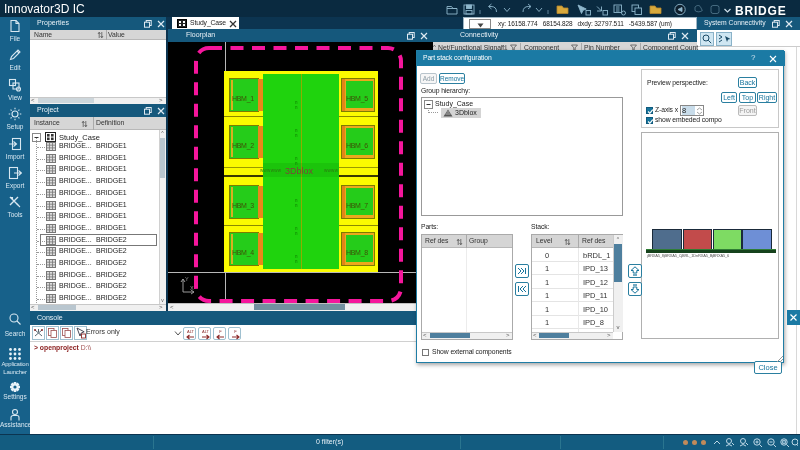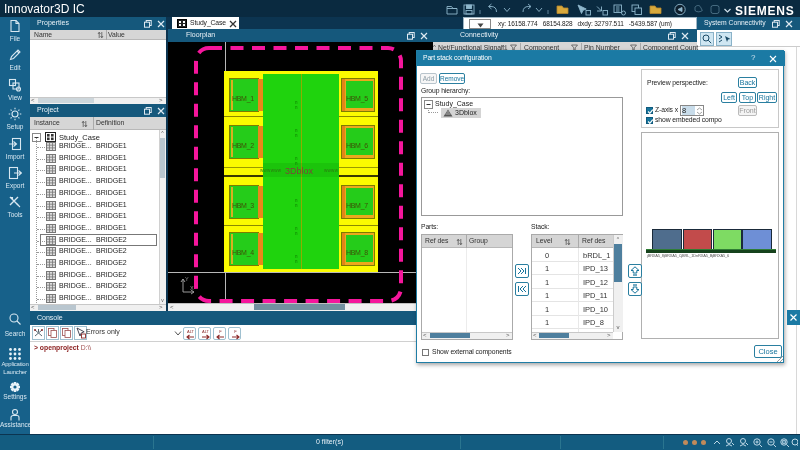--- a/index.html
+++ b/index.html
@@ -50,21 +50,21 @@
       <path d="M234 7.5 l4 -2 v4 z" fill="#8fb7cc"></path>
 <path d="M251 5 c2 -2 4.5 -2 5.5 0 l1.8 3.5 c-2 1.8 -5.5 1.8 -7.3 0 z" opacity="0.5"></path>
 <rect x="267" y="3.5" width="8" height="8" rx="2" opacity="0.5"></rect>
 </g>
   </svg>
 <div class="ab" style="left:722px;top:6px;width:10px;height:10px;">
     <svg width="9" height="9" viewBox="0 0 9 9">
       <path d="M1.5 3 l3 3 l3-3" stroke="#cfe0ea" fill="none" stroke-width="1.2"></path>
     </svg>
   </div>
-<div class="ab" style="left:735px;top:4px;width:64px;height:13px;color:#fff;font-size:12px;font-weight:bold;letter-spacing:0.8px;">SIEMENS</div>
+<div class="ab" style="left:735px;top:4px;width:64px;height:13px;color:#fff;font-size:12px;font-weight:bold;letter-spacing:0.8px;">BRIDGE</div>
 <div class="ab" style="left:0px;top:17px;width:30px;height:417px;background:#17618a;"></div>
 <svg class="ab" style="left:8px;top:19px" width="14" height="14" viewBox="0 0 14 14">
     <path d="M3 1.5 h5 l3 3 V12.5 H3 z" fill="none" stroke="#d7e7f1" stroke-width="1.1"></path>
     <path d="M8 1.5 v3 h3" fill="none" stroke="#d7e7f1" stroke-width="1.1"></path>
   </svg>
 <div class="ab" style="left:0px;top:35px;width:30px;height:8px;color:#d7e7f1;font-size:6.5px;text-align:center;line-height:7px;">File</div>
 <svg class="ab" style="left:8px;top:48px" width="14" height="14" viewBox="0 0 14 14">
     <path d="M2.5 11.5 l1 -3 l6.5 -6.5 l2 2 L5.5 10.5 z" fill="none" stroke="#d7e7f1" stroke-width="1.1"></path>
     <path d="M9 3 l2 2" fill="none" stroke="#d7e7f1" stroke-width="1.1"></path>
   </svg>
@@ -697,16 +697,16 @@
       <path d="M5 0.8 L9 4.5 H6.8 V7 H3.2 V4.5 H1 z" fill="none" stroke="#17749c" stroke-width="1"></path>
       <path d="M3 9 h4" stroke="#17749c" stroke-width="1.2"></path>
     </svg>
 <div style="position:absolute;left:211px;top:231px;width:14px;height:14px;" class="tealbtn"></div>
 <svg style="position:absolute;left:213px;top:233px" width="10" height="10" viewBox="0 0 10 10">
       <path d="M5 9.2 L9 5.5 H6.8 V3 H3.2 V5.5 H1 z" fill="none" stroke="#17749c" stroke-width="1"></path>
       <path d="M3 1 h4" stroke="#17749c" stroke-width="1.2"></path>
     </svg>
 <div style="position:absolute;left:5px;top:298px;width:7px;height:7px;" class="cbe"></div>
 <div style="position:absolute;left:15px;top:297px;width:110px;height:9px;" class="t8">Show external components</div>
-<div style="position:absolute;left:337px;top:294px;width:28px;height:13px;line-height:12px;font-size:7.5px;" class="tealbtn">Close</div>
+<div style="position:absolute;left:337px;top:310px;width:28px;height:13px;line-height:12px;font-size:7.5px;" class="tealbtn">Close</div>
 <svg style="position:absolute;left:359px;top:304px" width="8" height="8" viewBox="0 0 8 8">
       <path d="M7 1 L1 7 M7 4 L4 7 M7 7 L7 7" stroke="#999" stroke-width="1"></path>
     </svg>
 </div>
 </body></html>

